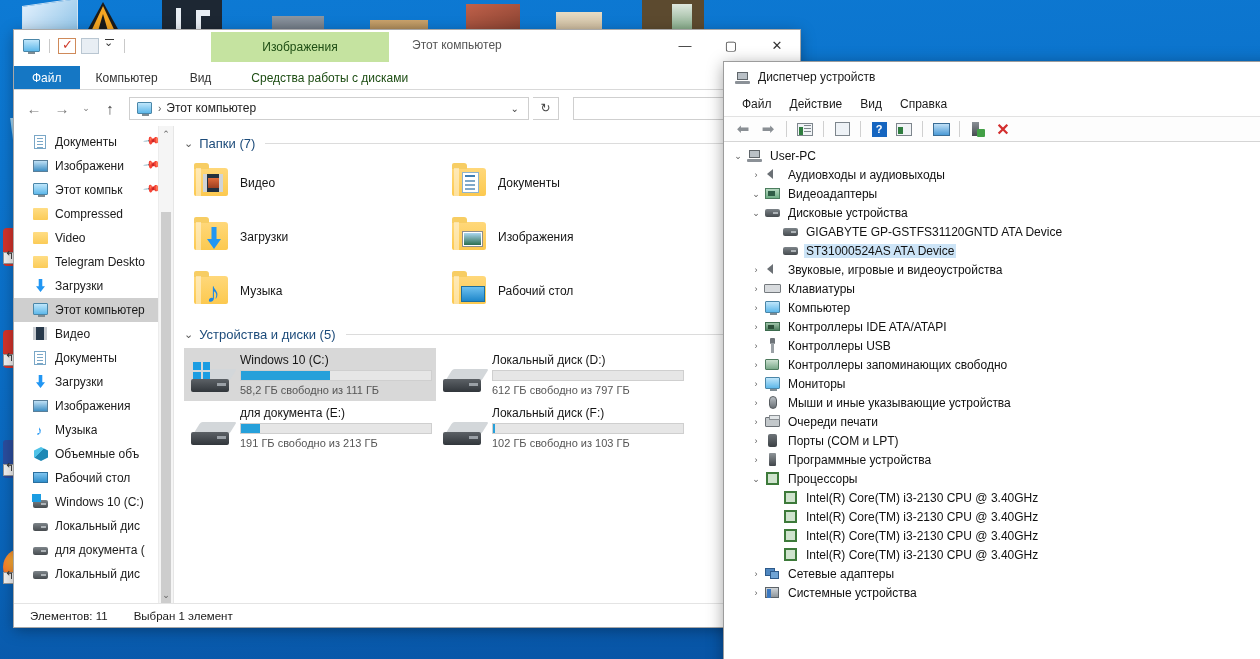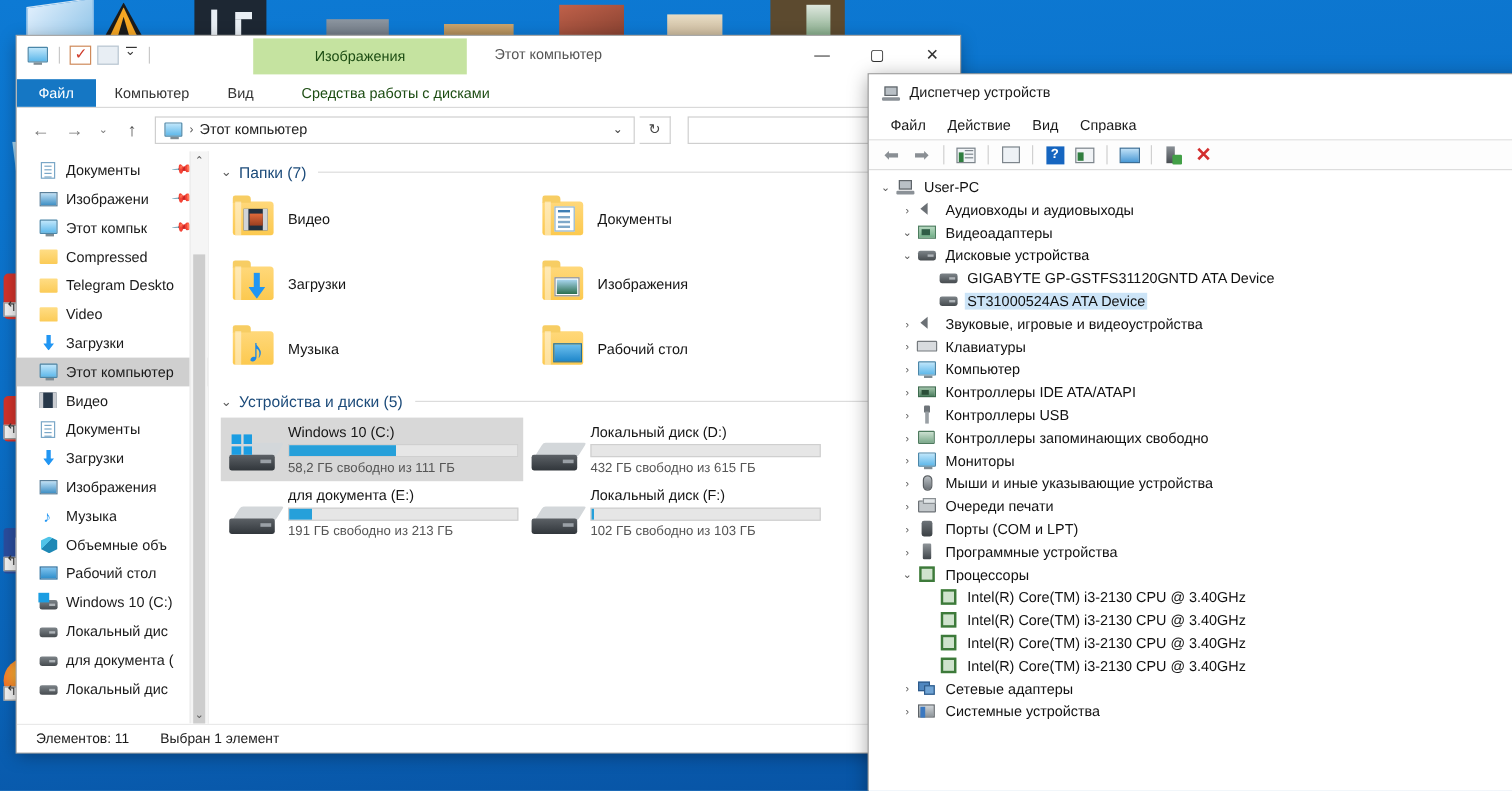--- a/index.html
+++ b/index.html
@@ -458,27 +458,27 @@
           <div class="navitem">
             <span class="nico">
               <span style="position:absolute;left:1px;top:2px;width:15px;height:12px;background:linear-gradient(#ffdd85,#fbcb57);border-radius:1px;"></span>
             </span>
             <span class="ntxt">Compressed</span>
           </div>
           <div class="navitem">
             <span class="nico">
               <span style="position:absolute;left:1px;top:2px;width:15px;height:12px;background:linear-gradient(#ffdd85,#fbcb57);border-radius:1px;"></span>
             </span>
+            <span class="ntxt">Video</span>
+          </div>
+          <div class="navitem">
+            <span class="nico">
+              <span style="position:absolute;left:1px;top:2px;width:15px;height:12px;background:linear-gradient(#ffdd85,#fbcb57);border-radius:1px;"></span>
+            </span>
             <span class="ntxt">Telegram Deskto</span>
-          </div>
-          <div class="navitem">
-            <span class="nico">
-              <span style="position:absolute;left:1px;top:2px;width:15px;height:12px;background:linear-gradient(#ffdd85,#fbcb57);border-radius:1px;"></span>
-            </span>
-            <span class="ntxt">Video</span>
           </div>
           <div class="navitem">
             <span class="nico">
               <span class="dl-arrow"></span>
             </span>
             <span class="ntxt">Загрузки</span>
           </div>
           <div class="navitem sel">
             <span class="nico">
               <span class="monitor"></span>
@@ -649,21 +649,21 @@
               <span class="drive3d">
                 <span class="top"></span>
                 <span class="front"></span>
               </span>
             </span>
             <span class="dinfo">
               <span class="dname" style="display:block;">Локальный диск (D:)</span>
               <span class="bar" style="display:block;">
                 <span class="fill" style="display:block;width:0%;"></span>
               </span>
-              <span class="dsub" style="display:block;">432 ГБ свободно из 615 ГБ</span>
+              <span class="dsub" style="display:block;">612 ГБ свободно из 797 ГБ</span>
             </span>
           </div>
           <div class="drive">
             <span class="dicon">
               <span class="drive3d">
                 <span class="top"></span>
                 <span class="front"></span>
               </span>
             </span>
             <span class="dinfo">

